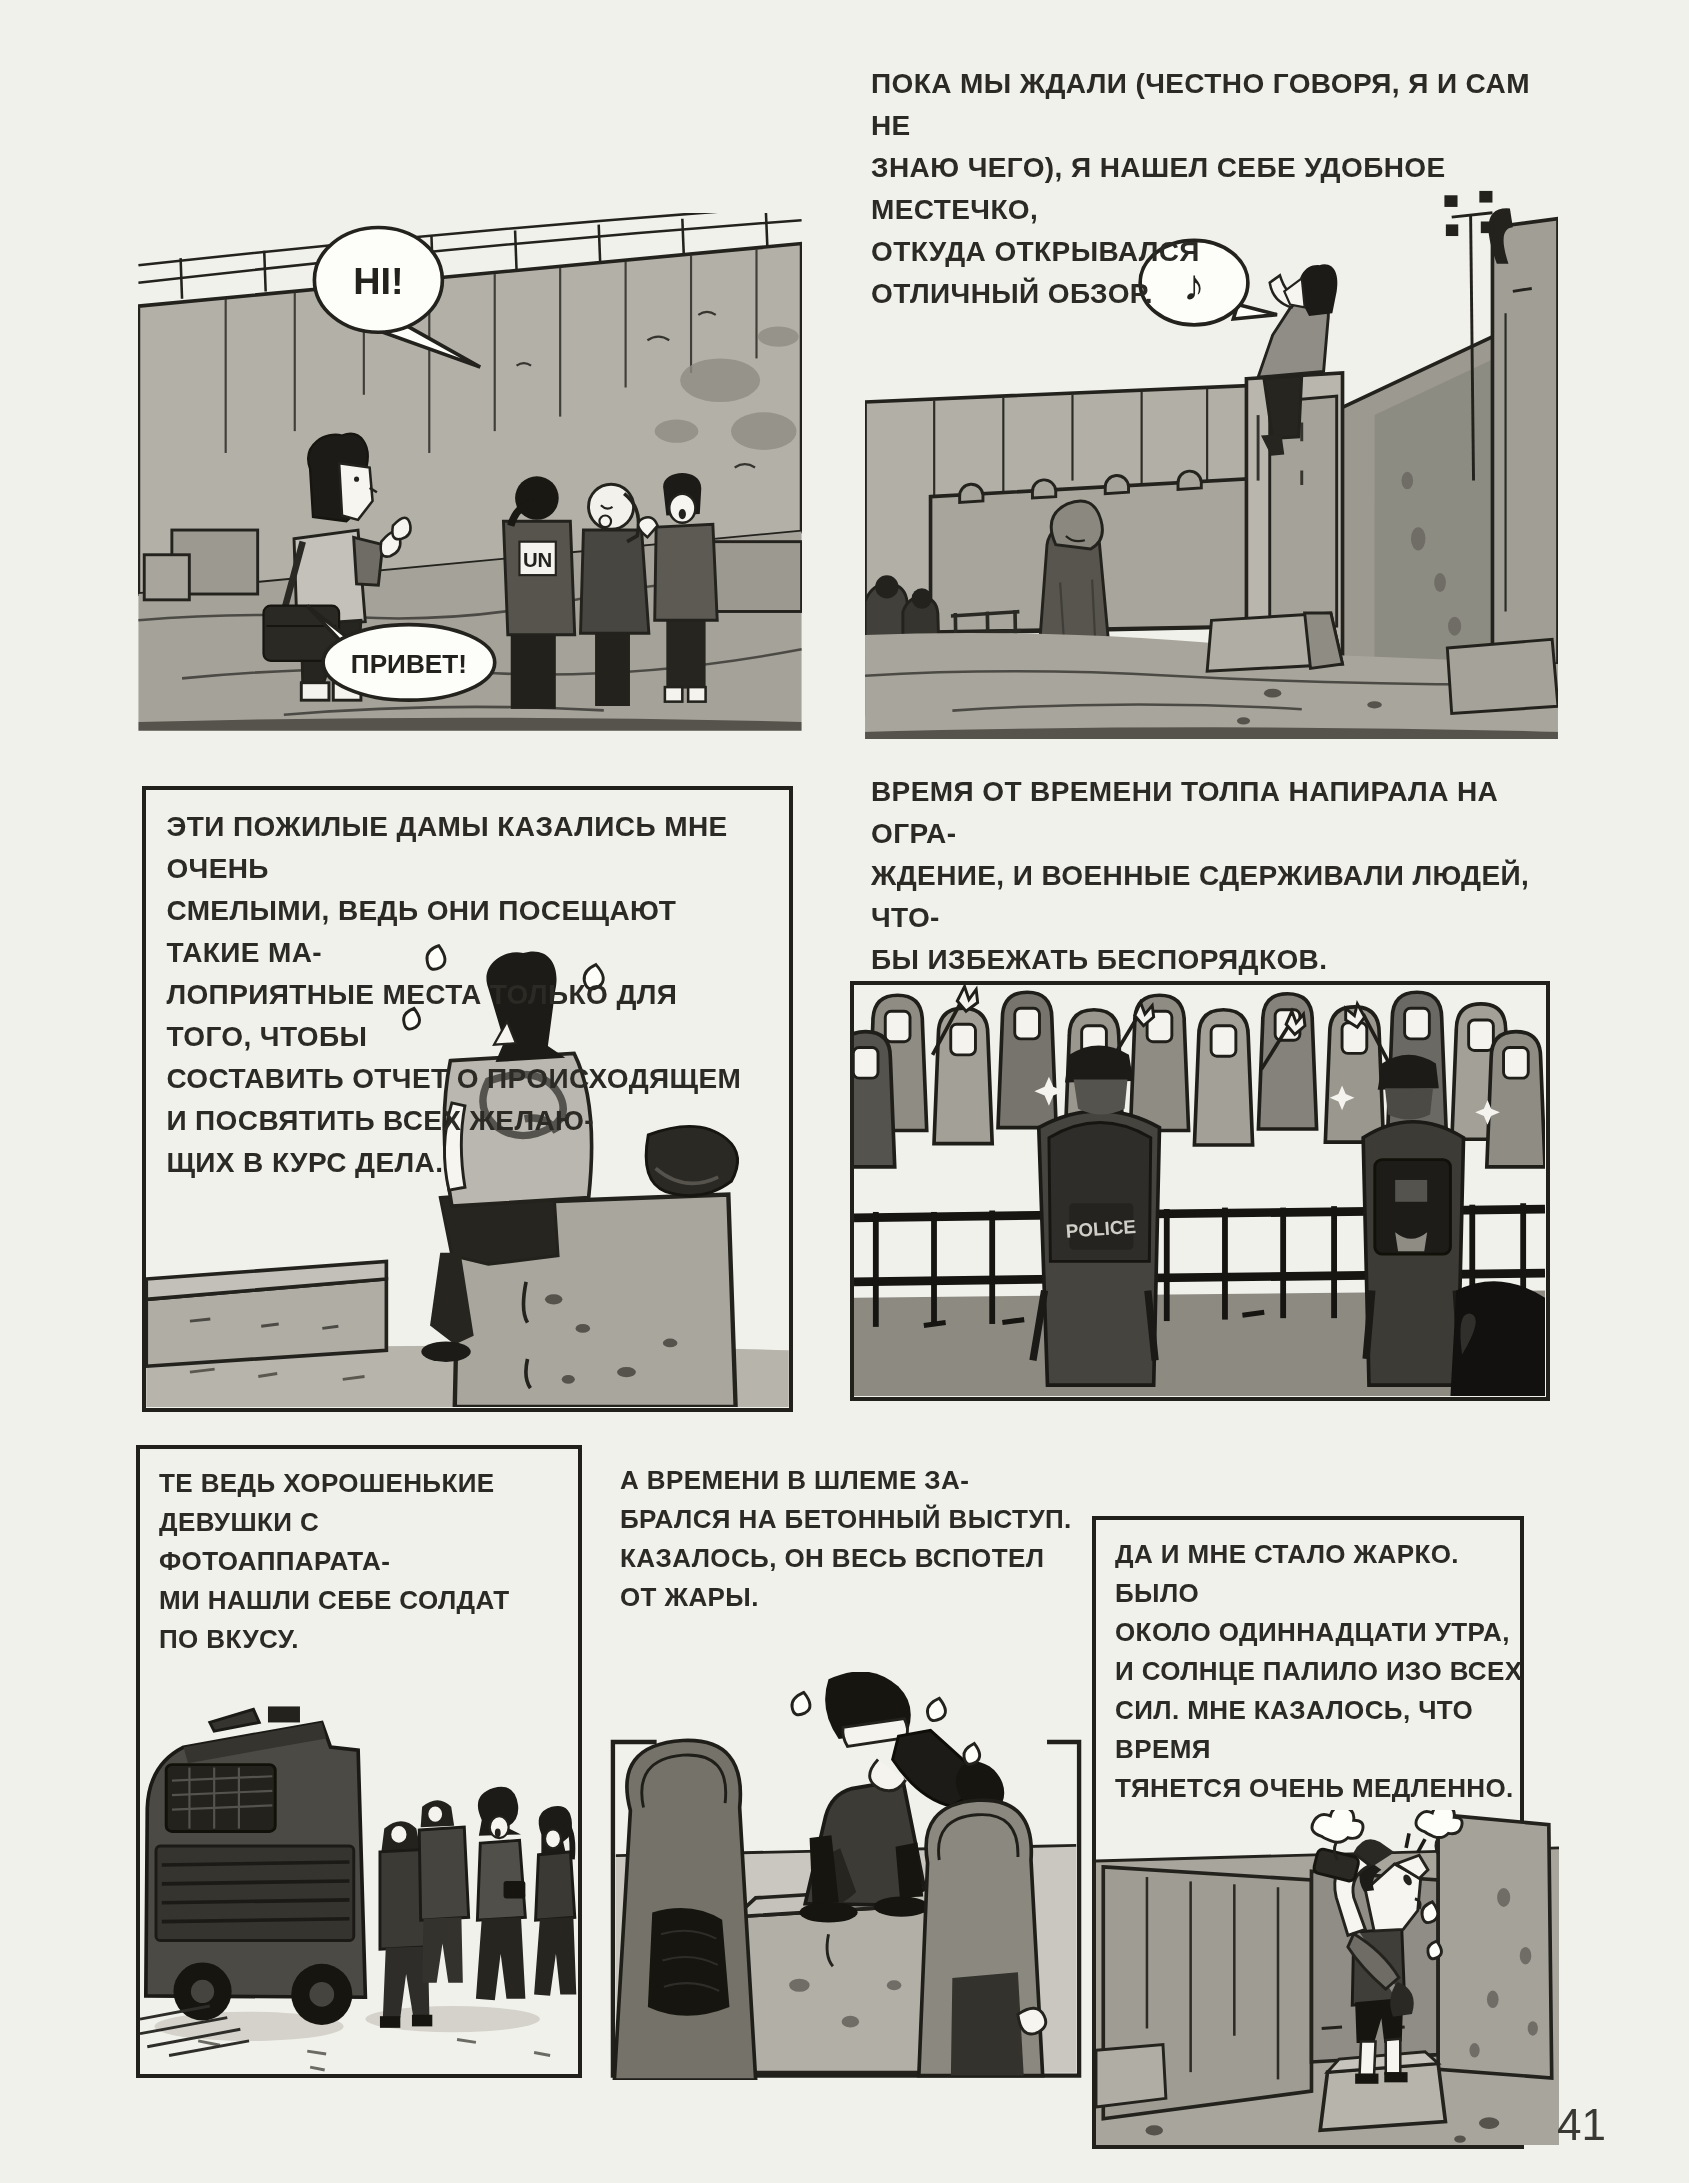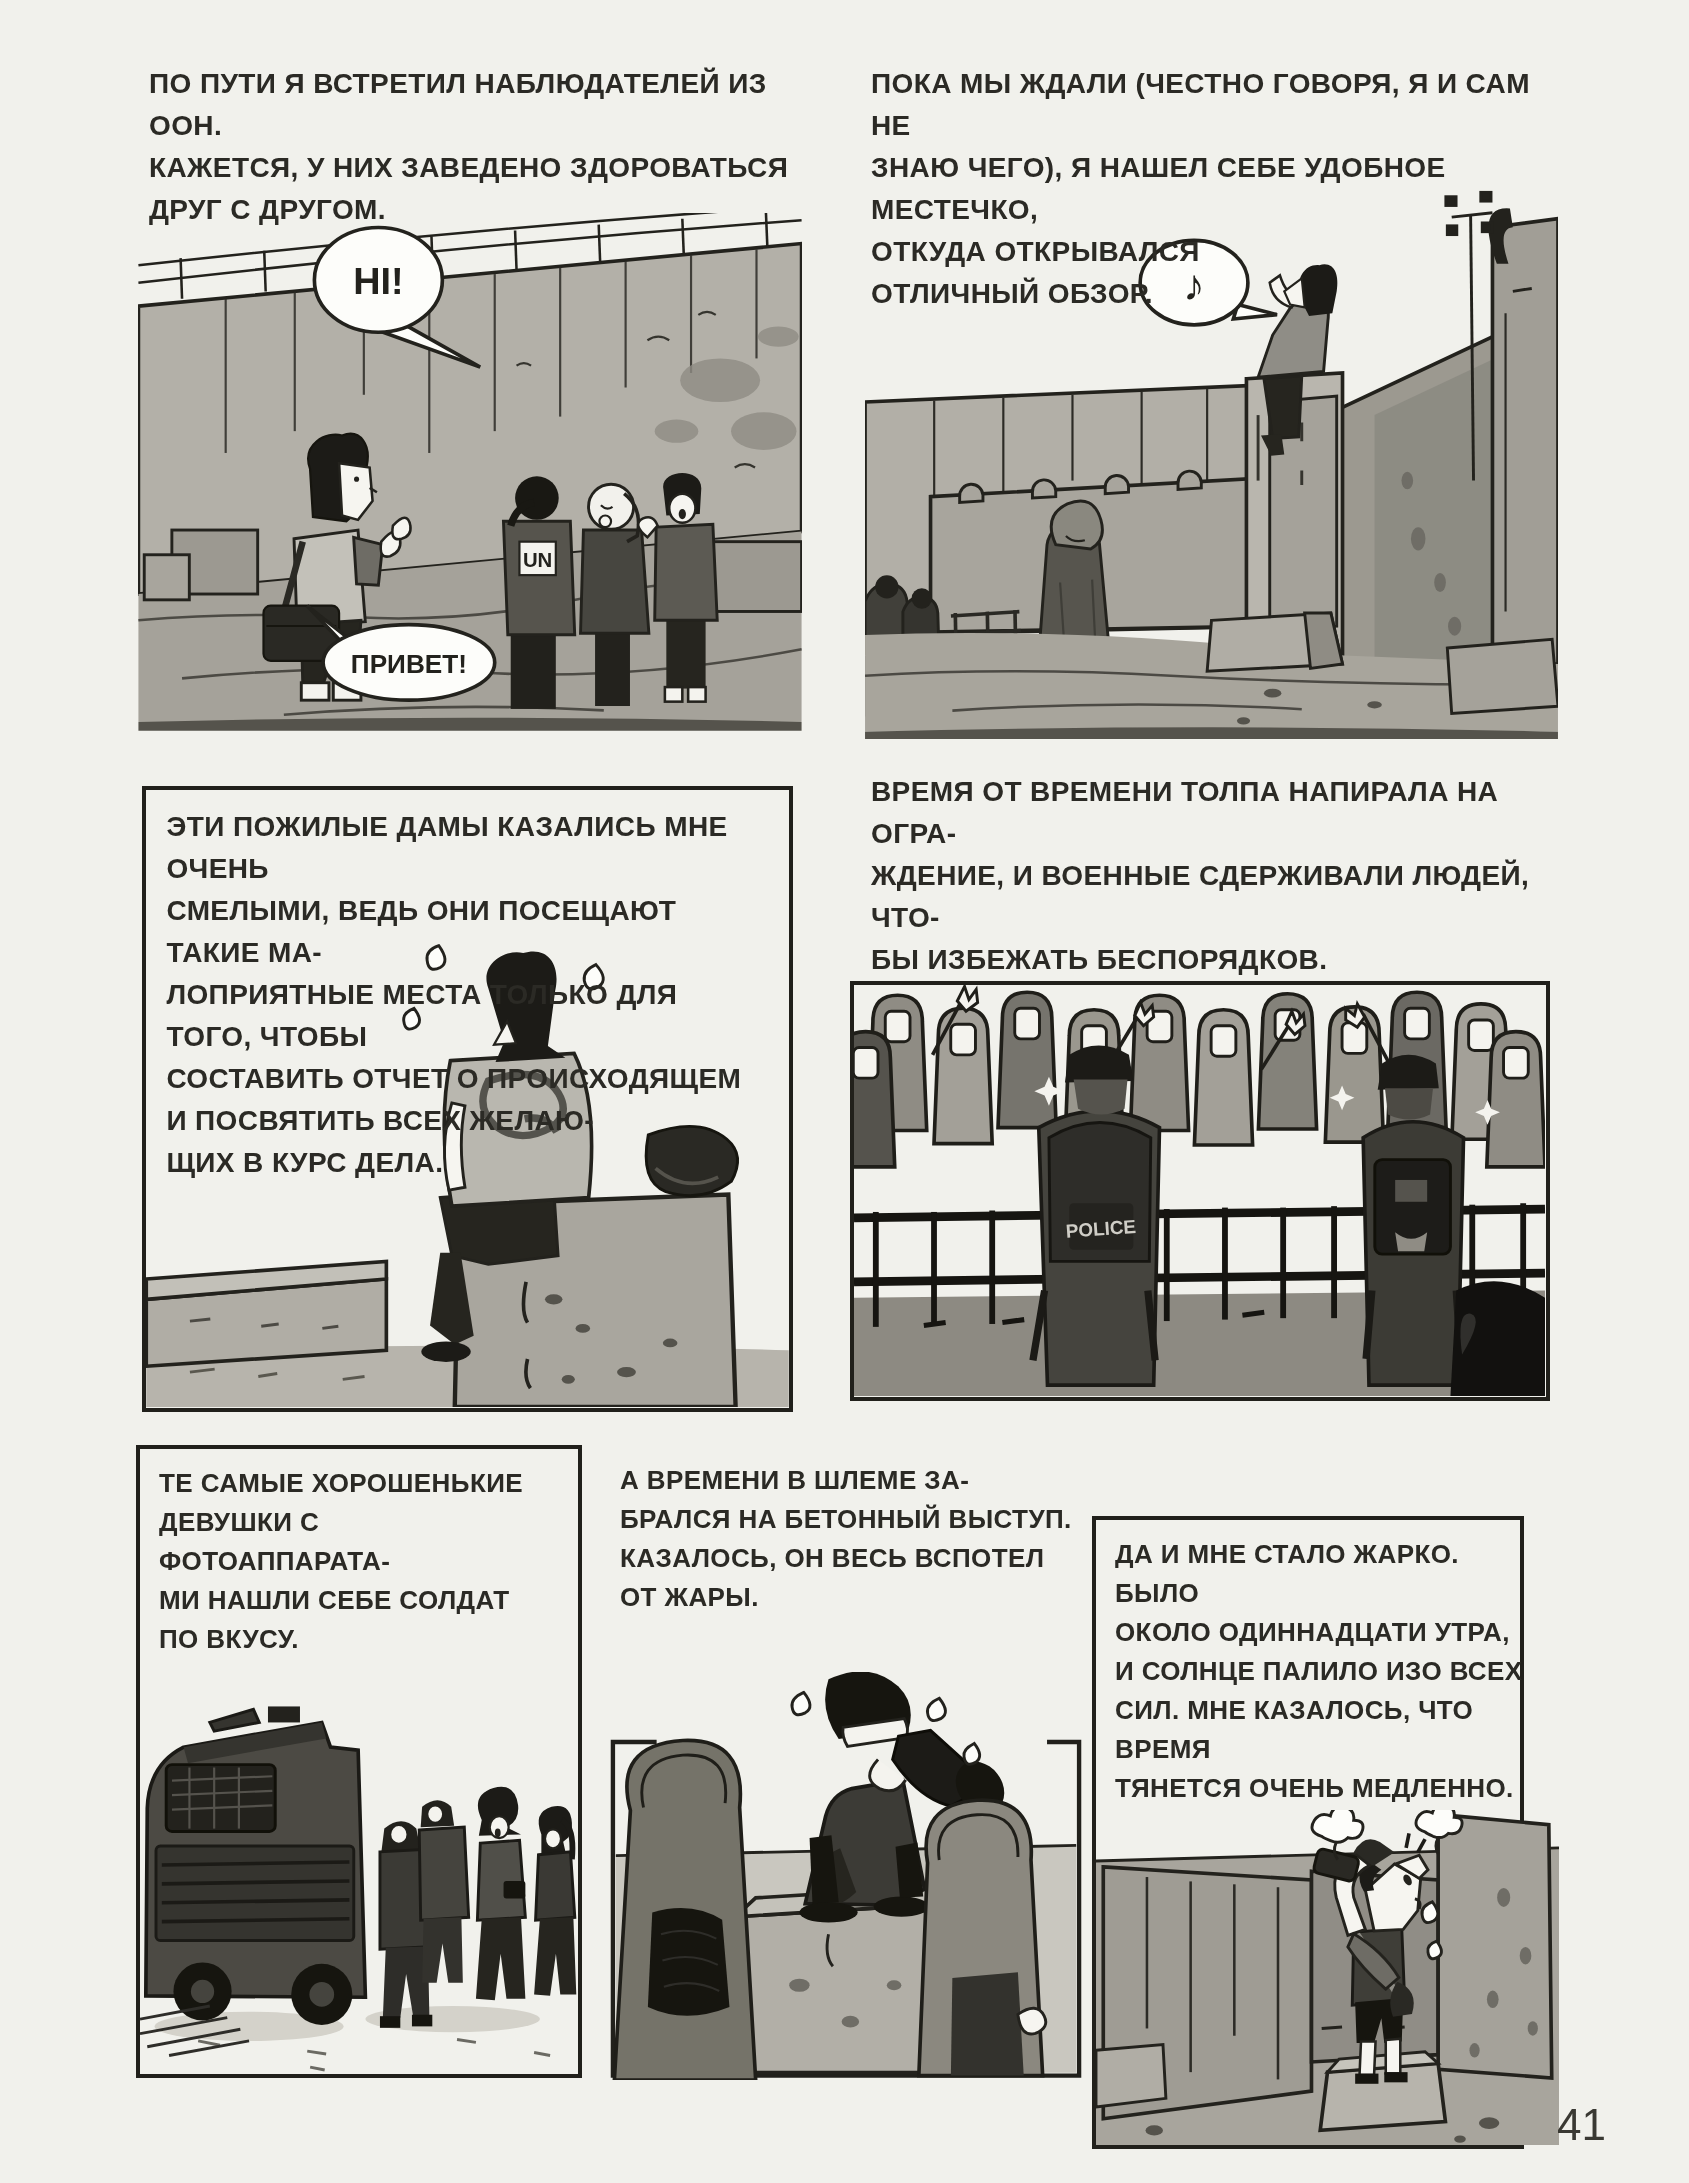--- a/index.html
+++ b/index.html
@@ -13,23 +13,20 @@
   .art svg{display:block;}
   #page-number{position:absolute;color:#3a3933;font-size:44px;font-weight:400;z-index:3;}
   .inpanel-caption{position:absolute;z-index:3;}
   svg text{font-family:"Liberation Sans",sans-serif;}
 </style>
 </head>
 <body>
 
 <div id="page">
 
-  <div class="caption" style="left:149px;top:63px;width:662px;">ПО ПУТИ Я ВСТРЕТИЛ НАБЛЮДАТЕЛЕЙ ИЗ ООН.
-КАЖЕТСЯ, У НИХ ЗАВЕДЕНО ЗДОРОВАТЬСЯ
-ДРУГ С ДРУГОМ.</div>
 
   <div class="art" style="left:138px;top:213px;width:664px;height:525px;">
     <svg width="664" height="525" viewBox="0 0 912 722">
 
       <polygon points="0,128 912,42 912,438 0,524" fill="#b3b0a8" stroke="#23221d" stroke-width="5"></polygon>
       <g stroke="#2c2b26" stroke-width="3" opacity=".85">
         <line x1="120" y1="118" x2="120" y2="330"></line>
           <line x1="215" y1="108" x2="215" y2="300"></line>
         <line x1="310" y1="100" x2="310" y2="250"></line>
           <line x1="400" y1="92" x2="400" y2="330"></line>
@@ -468,21 +465,21 @@
           <path d="M470,332 l-8,110 l26,2 l8,-64 l8,62 l26,0 l-6,-112 z" fill="#26251f"></path>
           <rect x="500" y="280" width="30" height="24" rx="4" fill="#16150f"></rect>
           <path d="M552,216 q-12,-30 14,-38 q26,-6 28,22 q2,18 -12,26 l10,44 q-22,10 -40,0 z" fill="#1c1b17"></path>
           <path d="M580,196 q18,10 14,54" stroke="#1c1b17" stroke-width="8" fill="none"></path>
           <ellipse cx="568" cy="222" rx="11" ry="13" fill="#f6f5f0" stroke="#23221d" stroke-width="3"></ellipse>
           <path d="M548,244 L592,240 L598,330 L544,334 Z" fill="#3a3934" stroke="#1b1a16" stroke-width="4"></path>
           <path d="M550,332 l-8,104 l22,2 l8,-58 l6,56 l22,0 l-4,-106 z" fill="#26251f"></path>
         </g>
       </svg>
     </div>
-    <div class="caption inpanel-caption small" style="left:19px;top:14.6px;width:393px;">ТЕ САМЫЕ ХОРОШЕНЬКИЕ
+    <div class="caption inpanel-caption small" style="left:19px;top:14.6px;width:393px;">ТЕ ВЕДЬ ХОРОШЕНЬКИЕ
 ДЕВУШКИ С ФОТОАППАРАТА-
 МИ НАШЛИ СЕБЕ СОЛДАТ
 ПО ВКУСУ.</div>
   </div>
 
   <div class="caption small" style="left:620px;top:1461px;width:466px;">А ВРЕМЕНИ В ШЛЕМЕ ЗА-
 БРАЛСЯ НА БЕТОННЫЙ ВЫСТУП.
 КАЗАЛОСЬ, ОН ВЕСЬ ВСПОТЕЛ
 ОТ ЖАРЫ.</div>
 

